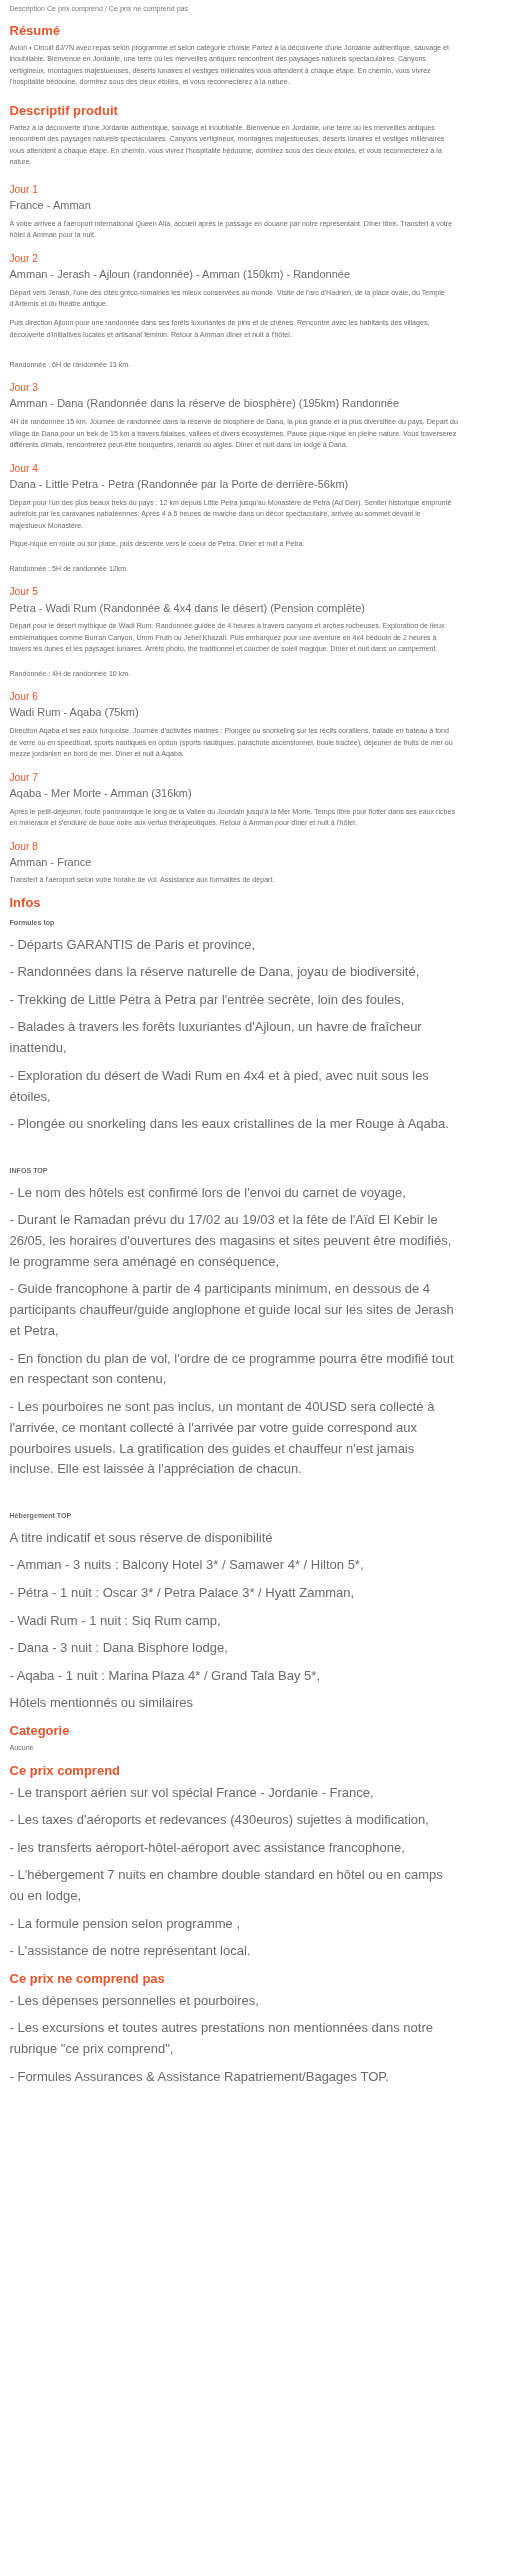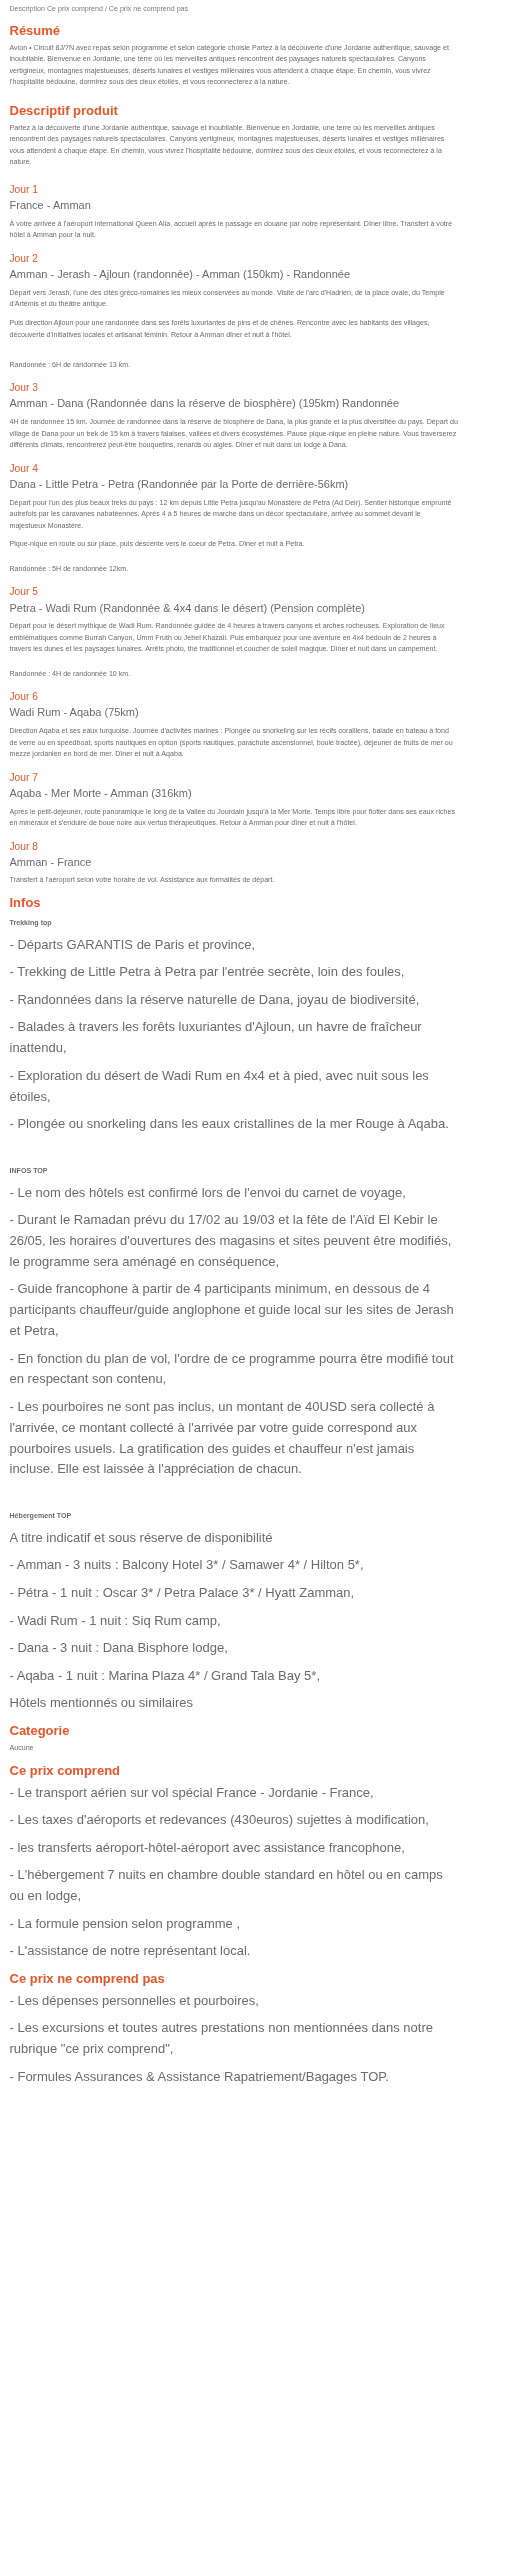--- a/index.html
+++ b/index.html
@@ -116,25 +116,25 @@
 
   <h3 class="day">Jour 7</h3>
   <div class="daysub">Aqaba - Mer Morte - Amman (316km)</div>
   <p class="body">Après le petit-déjeuner, route panoramique le long de la Vallée du Jourdain jusqu'à la Mer Morte. Temps libre pour flotter dans ses eaux riches en minéraux et s'enduire de boue noire aux vertus thérapeutiques. Retour à Amman pour dîner et nuit à l'hôtel.</p>
 
   <h3 class="day">Jour 8</h3>
   <div class="daysub">Amman - France</div>
   <p class="body">Transfert à l'aéroport selon votre horaire de vol. Assistance aux formalités de départ.</p>
 
   <h2 class="section">Infos</h2>
-  <div class="sub-h">Trekking top</div>
+  <div class="sub-h">Formules top</div>
   <div class="bullets">
     <p>- Départs GARANTIS de Paris et province,</p>
+    <p>- Randonnées dans la réserve naturelle de Dana, joyau de biodiversité,</p>
     <p>- Trekking de Little Petra à Petra par l'entrée secrète, loin des foules,</p>
-    <p>- Randonnées dans la réserve naturelle de Dana, joyau de biodiversité,</p>
     <p>- Balades à travers les forêts luxuriantes d'Ajloun, un havre de fraîcheur inattendu,</p>
     <p>- Exploration du désert de Wadi Rum en 4x4 et à pied, avec nuit sous les étoiles,</p>
     <p>- Plongée ou snorkeling dans les eaux cristallines de la mer Rouge à Aqaba.</p>
   </div>
 
   <div class="spacer-l"></div>
   <div class="sub-h">INFOS TOP</div>
   <div class="bullets">
     <p>- Le nom des hôtels est confirmé lors de l'envoi du carnet de voyage,</p>
     <p>- Durant le Ramadan prévu du 17/02 au 19/03 et la fête de l'Aïd El Kebir le 26/05, les horaires d'ouvertures des magasins et sites peuvent être modifiés, le programme sera aménagé en conséquence,</p>

